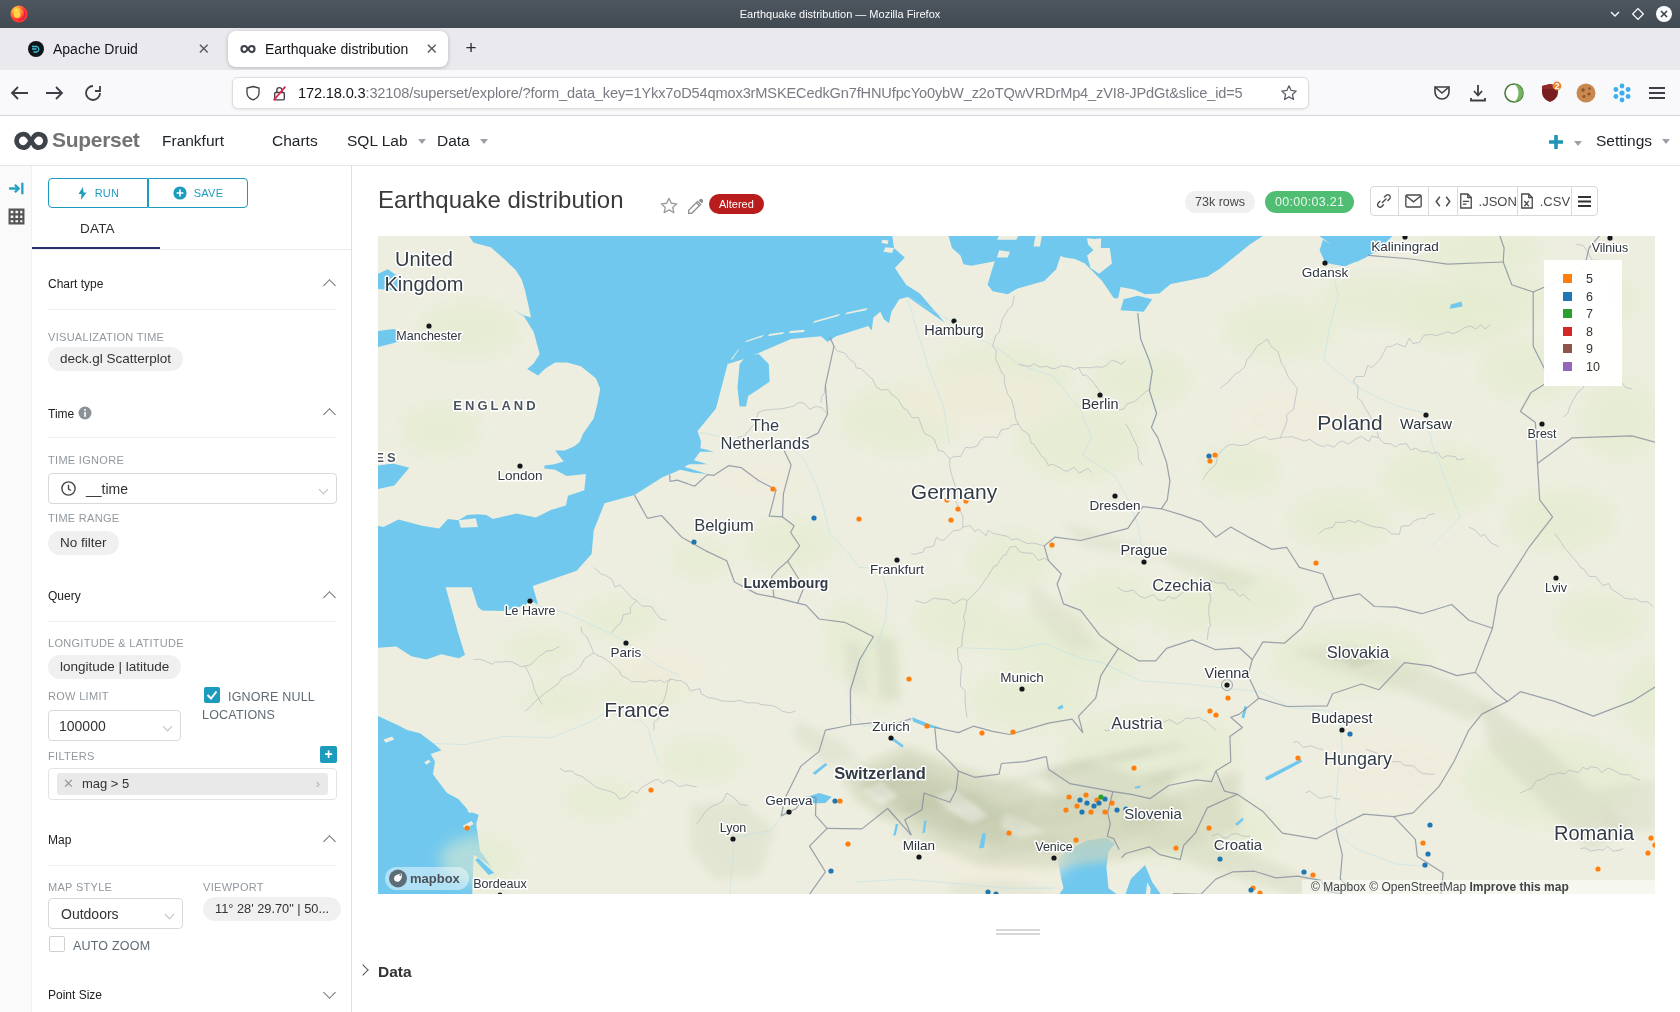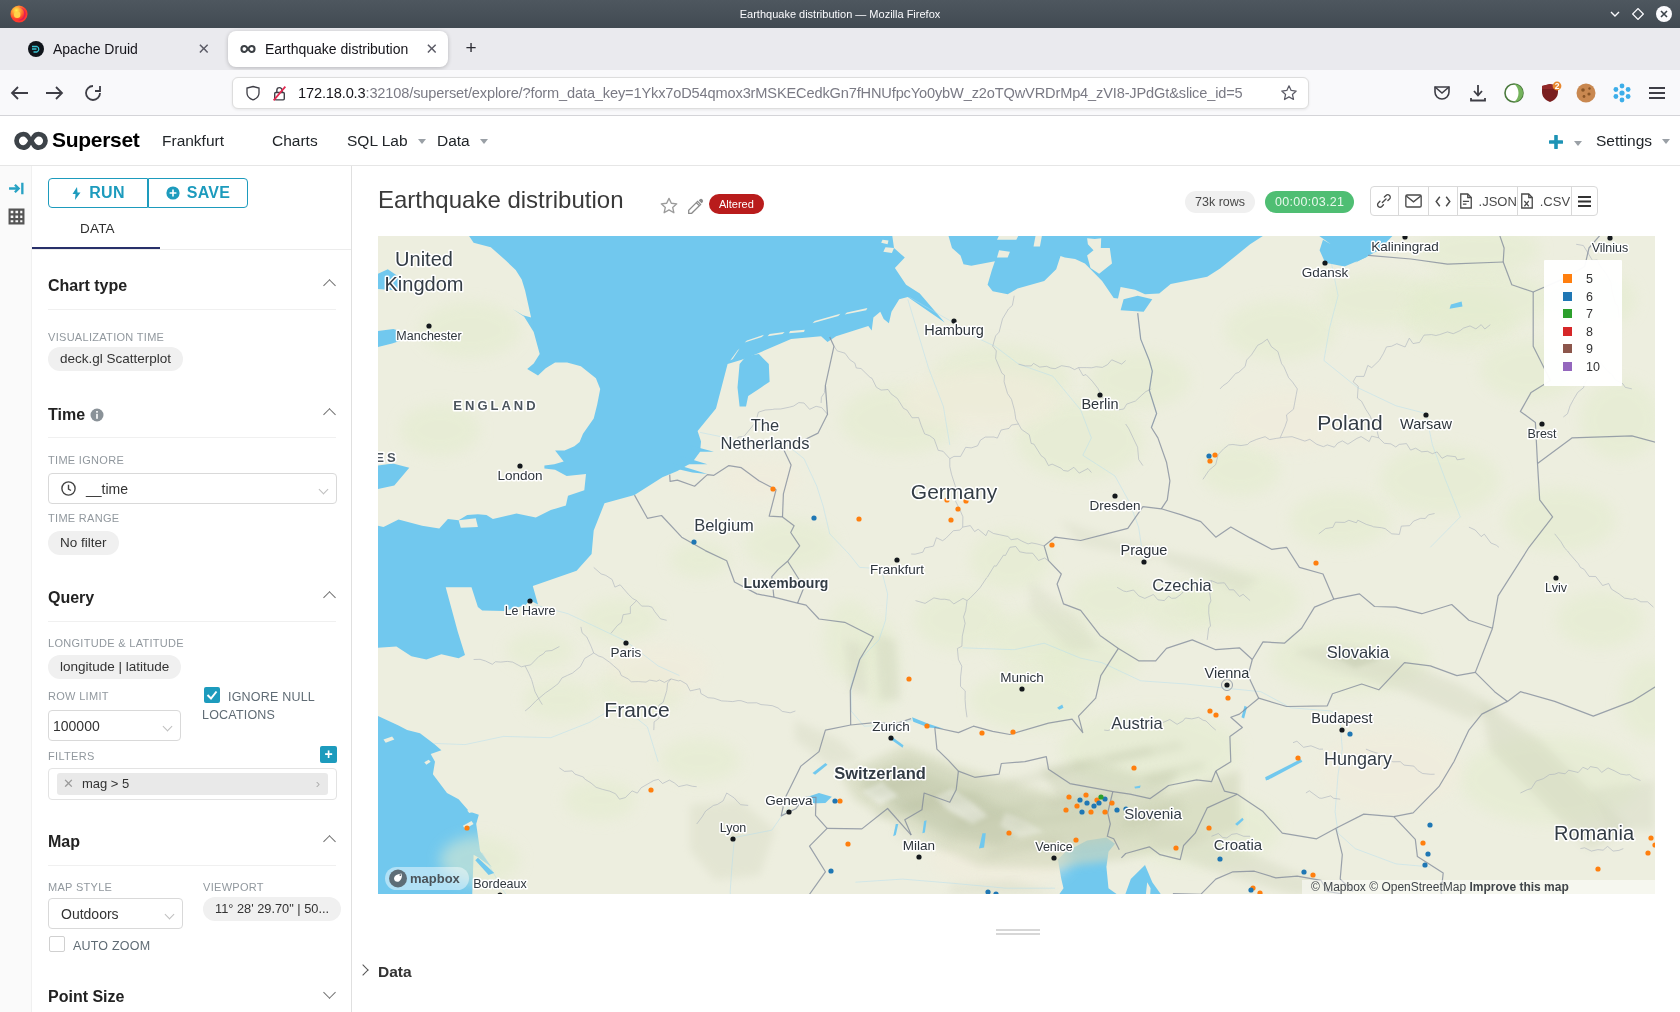--- a/index.html
+++ b/index.html
@@ -15,34 +15,34 @@
 .tab2 .cx{position:absolute;right:10px;color:#5b5b66;font-size:15px}
 .tabfav{width:16px;height:16px;margin-right:9px;flex:none}
 .newtab{position:absolute;left:462px;top:12px;width:18px;height:18px;color:#2b2b33;font-size:19px;line-height:16px;text-align:center}
 .urlrow{position:absolute;left:0;top:70px;width:1680px;height:46px;background:#f9f9fb;border-bottom:1px solid #d4d4d8;display:flex;align-items:center}
 .urlbox{position:absolute;left:232px;top:7px;width:1077px;height:32px;background:#fff;border:1px solid #ddd;border-radius:6px;box-shadow:0 1px 3px rgba(0,0,0,.08);display:flex;align-items:center;font-size:14.6px;letter-spacing:-0.15px;white-space:nowrap}
 .urlbox .host{color:#15141a}
 .urlbox .rest{color:#7a7a84}
 .toolic{position:absolute;top:11px;width:24px;height:24px}
 .superbar{position:absolute;left:0;top:116px;width:1680px;height:50px;background:#fff;border-bottom:1px solid #e6e6e6}
 .slogo{position:absolute;left:14px;top:12px}
-.sname{position:absolute;left:52px;top:12px;font-size:21px;font-weight:700;color:#000000;letter-spacing:-.3px}
+.sname{position:absolute;left:52px;top:12px;font-size:21px;font-weight:700;color:#737373;letter-spacing:-.3px}
 .smenu{position:absolute;top:16px;font-size:15.5px;color:#212529}
 .caret{display:inline-block;width:0;height:0;border-left:4px solid transparent;border-right:4px solid transparent;border-top:5px solid #9aa0a6;vertical-align:middle;margin-left:6px}
 .content{position:absolute;left:0;top:166px;width:1680px;height:846px;background:#fff}
 .lstrip{position:absolute;left:0;top:0;width:32px;height:846px;background:#fafafa;border-right:1px solid #f0f0f0}
 .sidebar{position:absolute;left:32px;top:0;width:320px;height:846px;background:#fff;border-right:1px solid #e0e0e0;overflow:hidden}
 .btngrp{position:absolute;left:16px;top:12px;width:200px;height:30px;display:flex}
-.btn{flex:1;border:1px solid #1d9bbd;color:#1d9bbd;font-size:16px;font-weight:700;letter-spacing:.3px;display:flex;align-items:center;justify-content:center;gap:7px;background:#fff}
+.btn{flex:1;border:1px solid #1d9bbd;color:#1d9bbd;font-size:11px;font-weight:400;letter-spacing:.3px;display:flex;align-items:center;justify-content:center;gap:7px;background:#fff}
 .btn.run{border-radius:4px 0 0 4px;border-right-width:.5px}
 .btn.save{border-radius:0 4px 4px 0;border-left-width:.5px}
 .datatab{position:absolute;left:48px;top:55px;font-size:13.5px;color:#2f2f2f;letter-spacing:.2px}
 .tabline{position:absolute;left:0;top:81px;width:128px;height:3px;background:#28306a}
 .tabborder{position:absolute;left:0;top:83px;width:320px;height:1px;background:#ececec}
-.sec{position:absolute;left:16px;width:288px;font-size:16px;font-weight:700;color:#222}
+.sec{position:absolute;left:16px;width:288px;font-size:12px;font-weight:400;color:#222}
 .secline{position:absolute;left:16px;width:288px;height:1px;background:#f0f0f0}
 .carup{position:absolute;right:2px;top:4px;width:9px;height:9px;border-left:1.6px solid #6e6e6e;border-top:1.6px solid #6e6e6e;transform:rotate(45deg)}
 .cardn{position:absolute;right:2px;top:0px;width:9px;height:9px;border-left:1.6px solid #6e6e6e;border-top:1.6px solid #6e6e6e;transform:rotate(225deg)}
 .lbl{position:absolute;font-size:11px;color:#91989e;letter-spacing:.3px}
 .pill{position:absolute;background:#f0f0f0;border-radius:12px;font-size:13.5px;color:#333;height:24px;line-height:24px;padding:0 12px;white-space:nowrap}
 .sel{position:absolute;border:1px solid #d9d9d9;border-radius:4px;background:#fff;height:31px;display:flex;align-items:center;font-size:14px;color:#333}
 .sel .chev{position:absolute;right:9px;top:12px;width:7px;height:7px;border-left:1.3px solid #bfbfbf;border-top:1.3px solid #bfbfbf;transform:rotate(225deg)}
 .cb{position:absolute;width:16px;height:16px;border-radius:2px}
 .cb.on{background:#1d9bbd}
 .cb.off{background:#fff;border:1.5px solid #d0d0d0}
@@ -227,21 +227,21 @@
           <path d="M7.5 3.8 V8 L10 9.5" stroke="#444" stroke-width="1.4" fill="none"></path>
         </svg>__time<span class="chev"></span>
   </div>
   <div class="lbl" style="left:16px;top:346px">TIME RANGE</div>
   <div class="pill" style="left:16px;top:365px">No filter</div>
   <div class="sec" style="top:423px">Query<span class="carup"></span></div>
   <div class="secline" style="top:455px"></div>
   <div class="lbl" style="left:16px;top:471px">LONGITUDE &amp; LATITUDE</div>
   <div class="pill" style="left:16px;top:489px">longitude | latitude</div>
   <div class="lbl" style="left:16px;top:524px">ROW LIMIT</div>
-  <div class="sel" style="left:16px;top:544px;width:133px;padding-left:4px">100000<span class="chev"></span></div>
+  <div class="sel" style="left:16px;top:544px;width:133px;padding-left:10px">100000<span class="chev"></span></div>
   <div class="cb on" style="left:172px;top:521px"><svg width="16" height="16" viewBox="0 0 16 16">
           <path d="M3.5 8 L7 11.5 L12.5 4.5" stroke="#fff" stroke-width="2" fill="none"></path>
         </svg></div>
   <div class="cblbl" style="left:196px;top:524px">IGNORE NULL</div>
   <div class="cblbl" style="left:170px;top:542px">LOCATIONS</div>
   <div class="lbl" style="left:16px;top:584px">FILTERS</div>
   <div class="plus" style="left:288px;top:580px">+</div>
   <div class="fbox">
         <div class="fpill"><span style="color:#9a9a9a;margin:0 8px 0 6px">✕</span>mag &gt; 5<span style="position:absolute;right:8px;color:#b0b0b0">›</span></div>
       </div>

